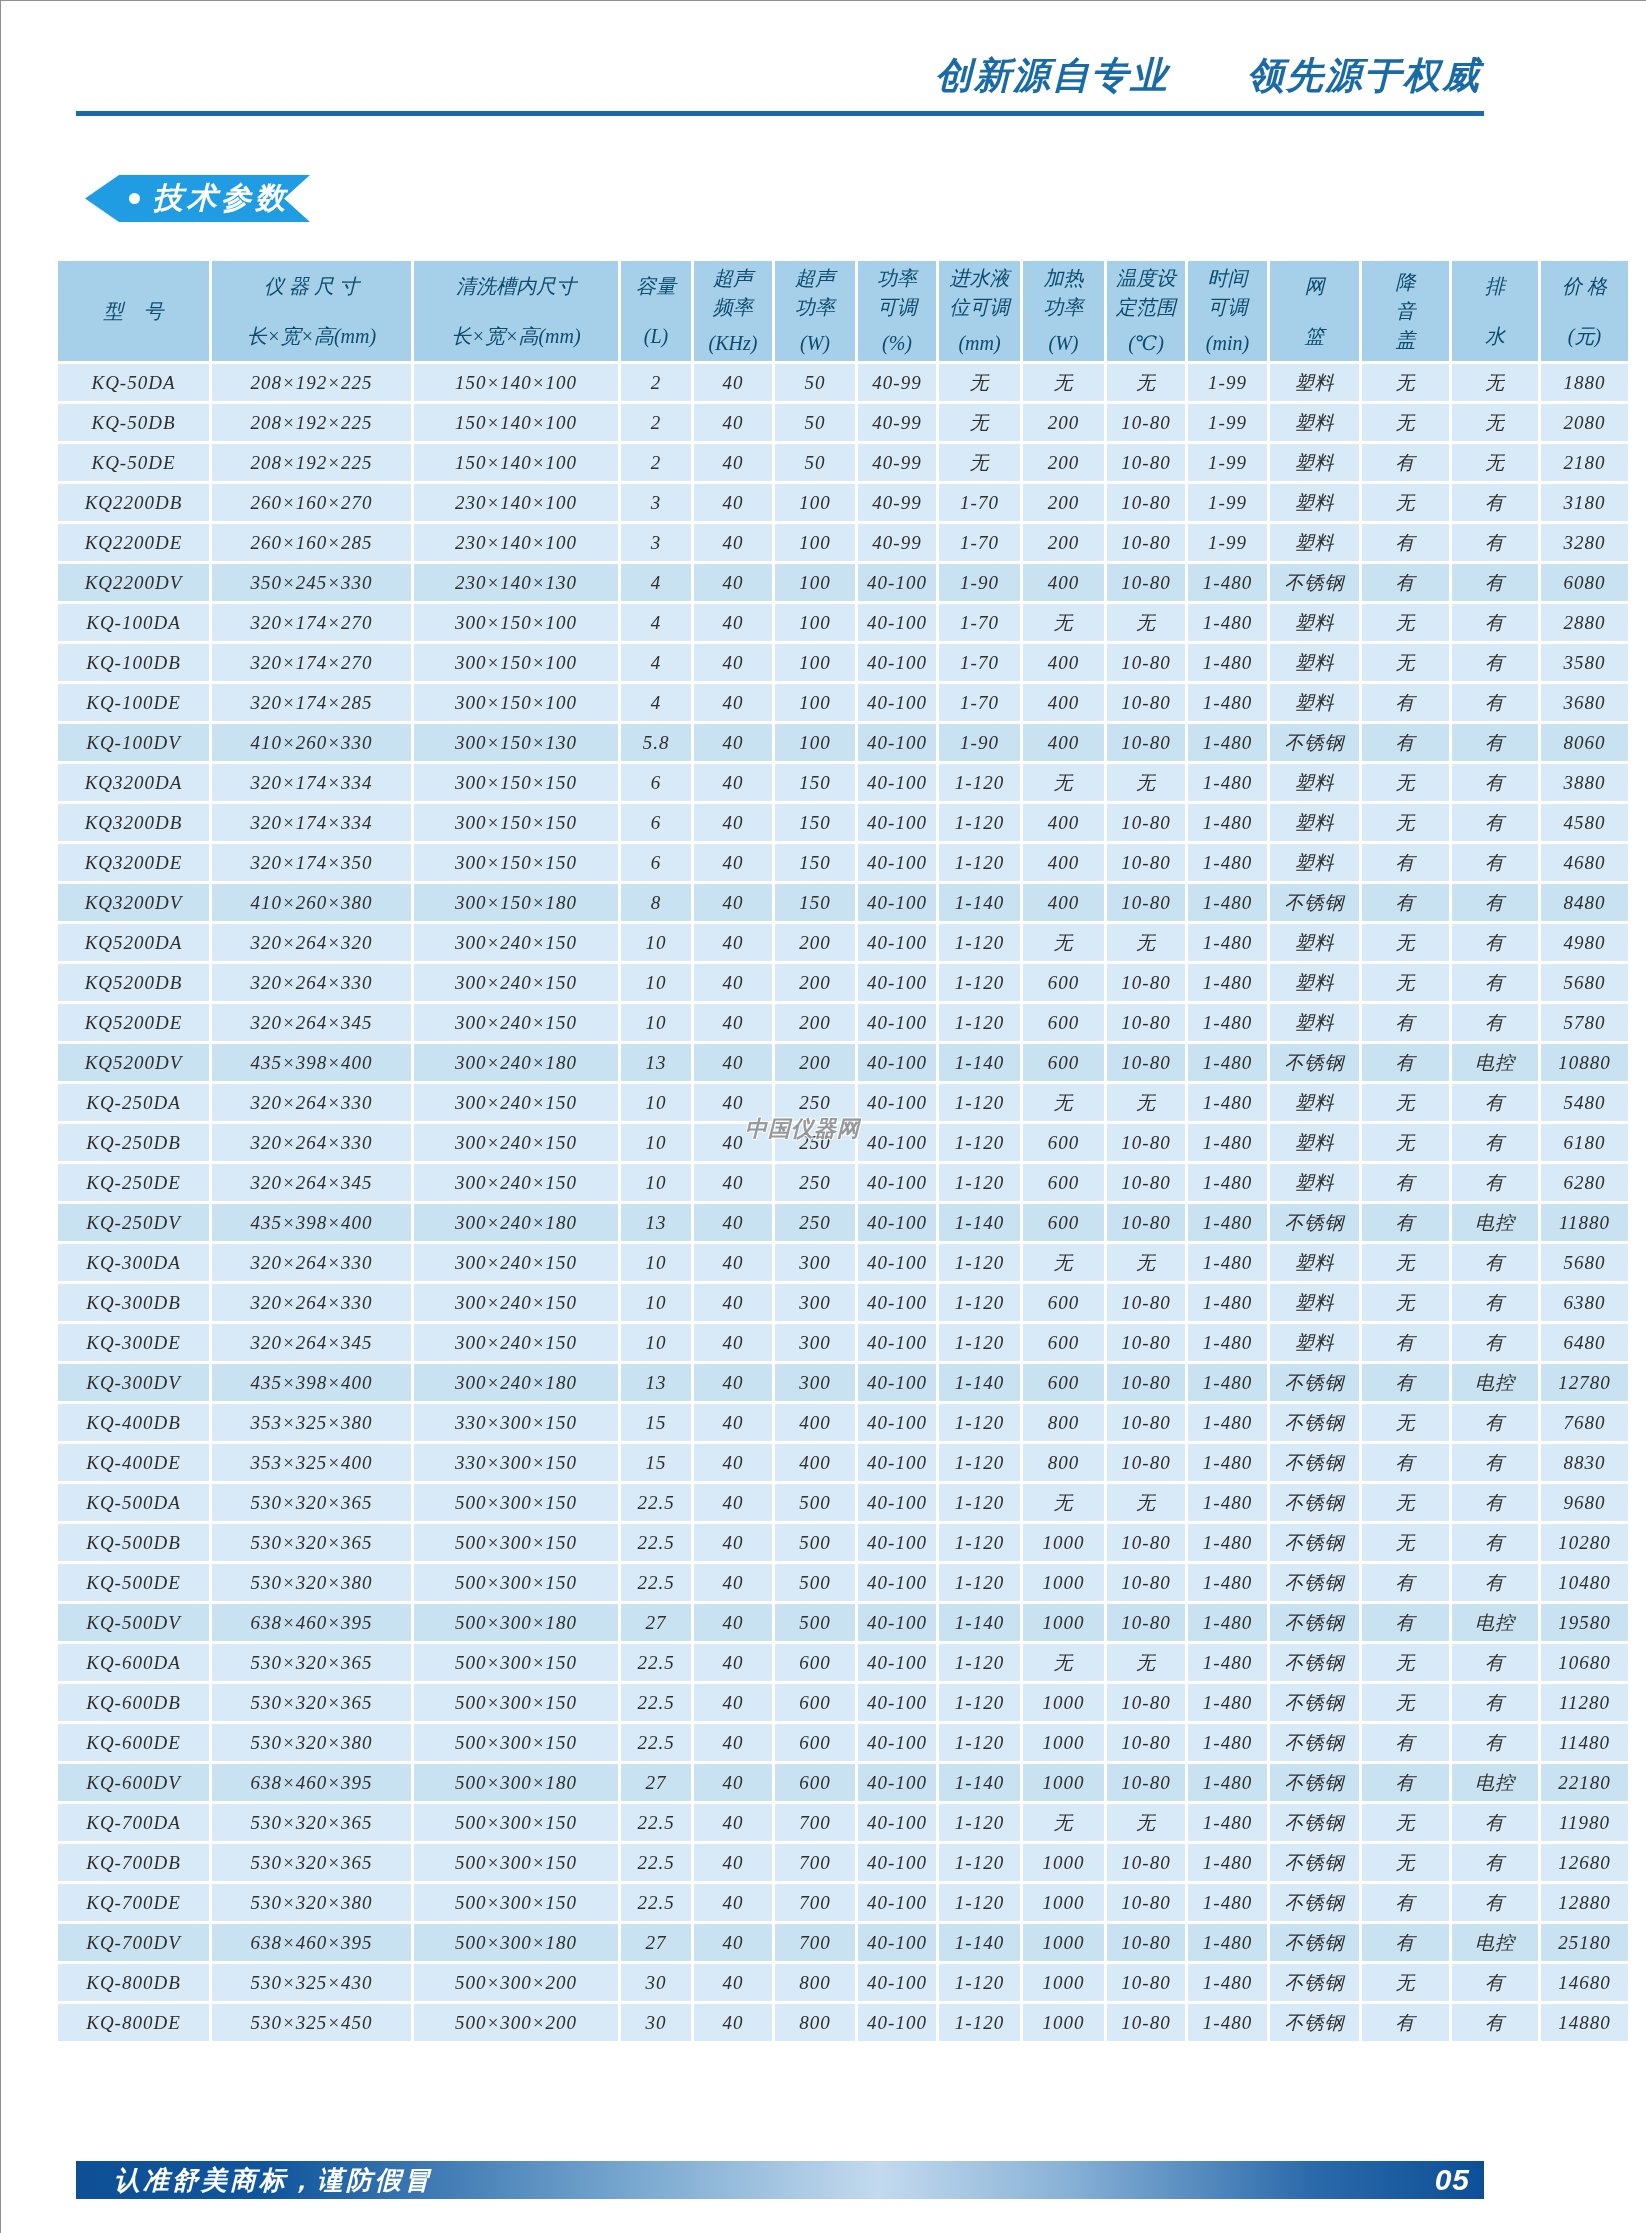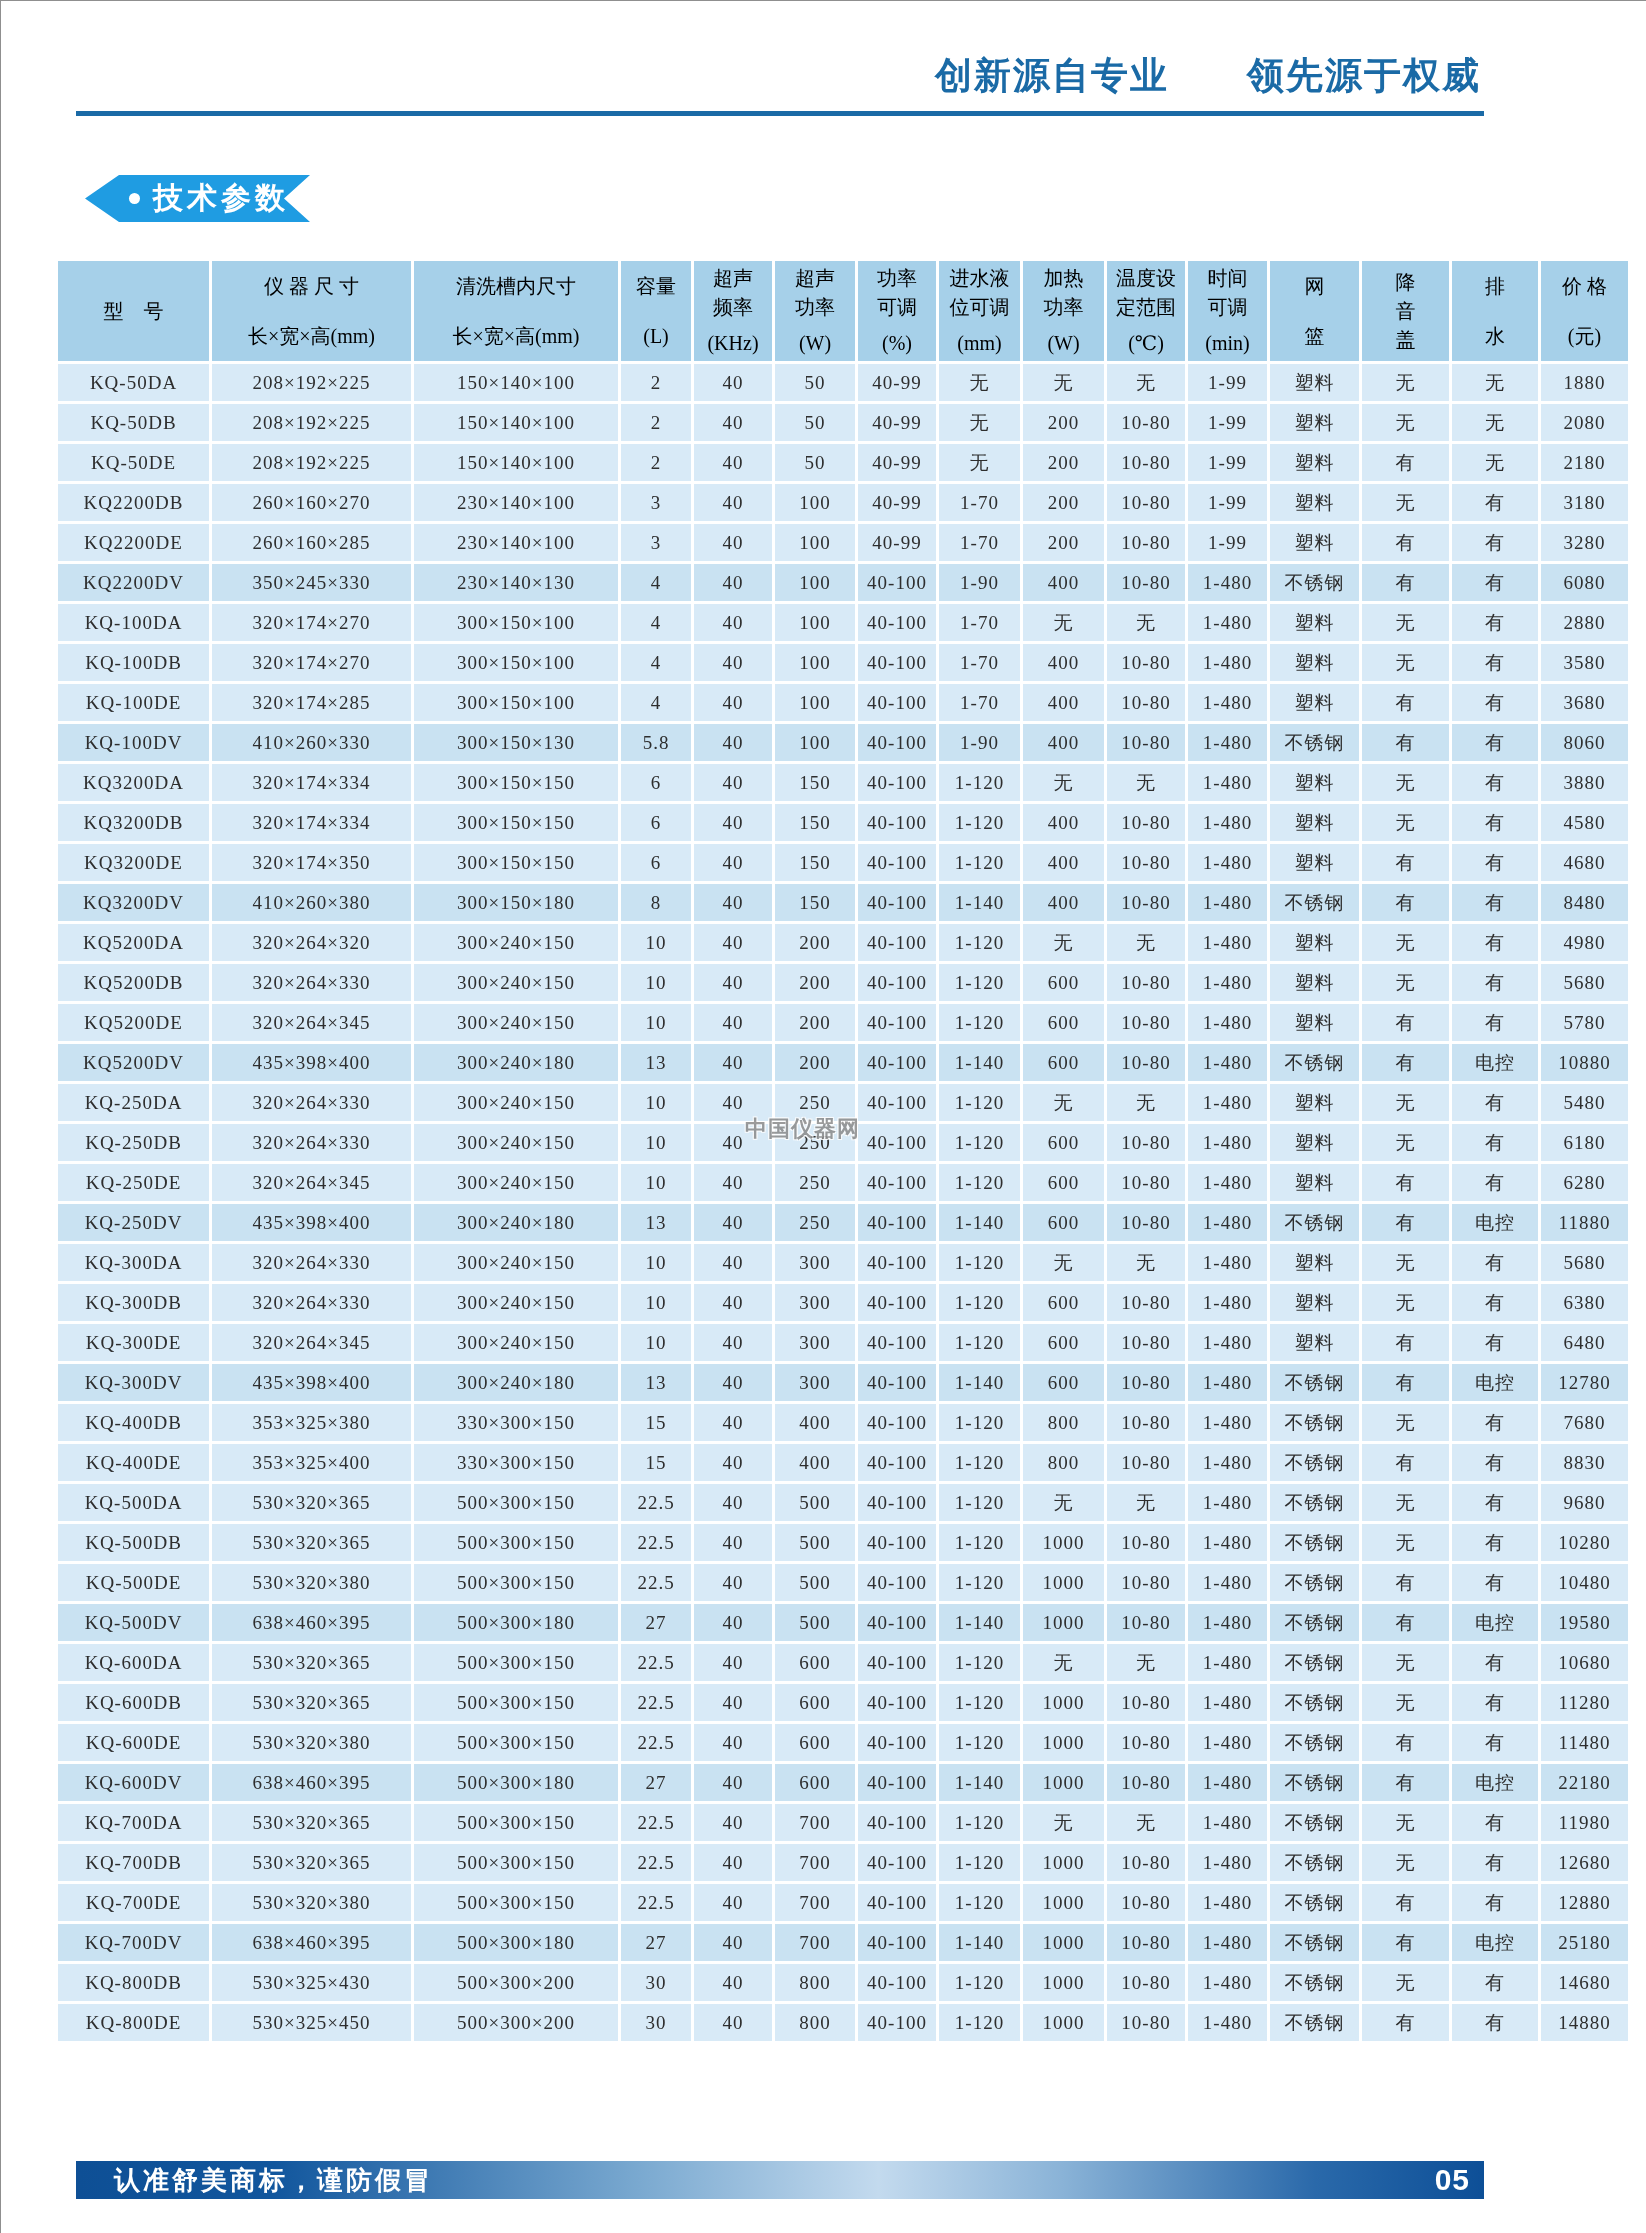--- a/index.html
+++ b/index.html
@@ -1,19 +1,19 @@
 <!DOCTYPE html>
 <html><head>
 <meta charset="utf-8">
 <style>
   html,body{margin:0;padding:0;background:#e8e8e8;}
   .page{
     position:relative; width:1647px; height:2234px; margin:0 auto;
     background:#ffffff; border:1px solid #8f8f8f; box-sizing:border-box;
-    font-family:"Liberation Sans", sans-serif; overflow:hidden;
+    font-family:"Liberation Sans", sans-serif; overflow:hidden;font-style:italic;
   }
   
   .top-slogan{
     position:absolute; top:50px; right:165px;
     font-size:37px; font-weight:bold; color:#1a6aa6; letter-spacing:2px;
     font-family:"Liberation Sans", sans-serif; white-space:pre;
   }
   .header-rule{
     position:absolute; top:110px; left:75px; width:1408px; height:5px;
     background:#1a6aa6;
@@ -46,21 +46,21 @@
   .spec-table th{
     background:#a6d0e9; height:100px; padding:0; vertical-align:middle;
     font-weight:normal;
   }
   .hwrap{
     display:flex; flex-direction:column; justify-content:space-around;
     align-items:center; height:100px;
   }
   .hline{
     font-family:"Liberation Serif","DejaVu Serif",serif;
-    font-size:20px; color:#000000; white-space:pre-line; text-align:center;
+    font-size:20px; color:#0c4a6e; white-space:pre-line; text-align:center;
     line-height:1.45;
   }
   .spec-table td{
     background:#d8eaf7; height:37px; text-align:center; vertical-align:middle;
     font-family:"Liberation Serif","DejaVu Serif",serif;
     font-size:19px; color:#2e2e2e; letter-spacing:1px; padding:0 2px;
     overflow:hidden; white-space:nowrap;
   }
   tr.dv td{ background:#c9e2f2; }
   

